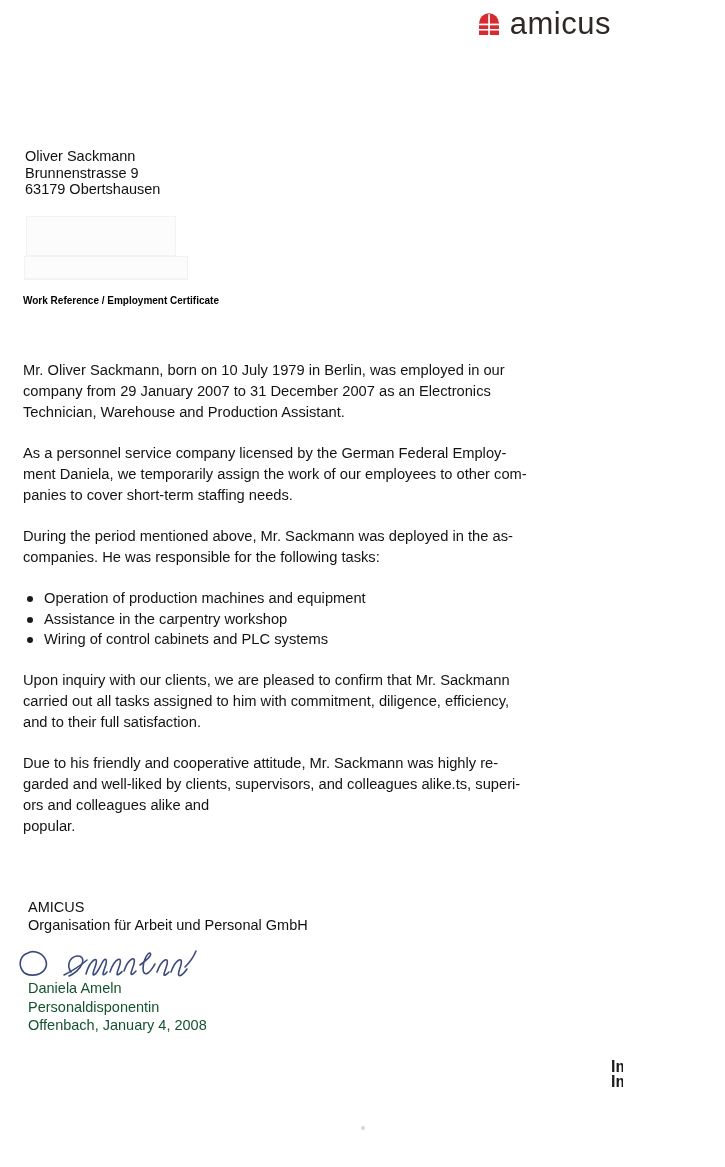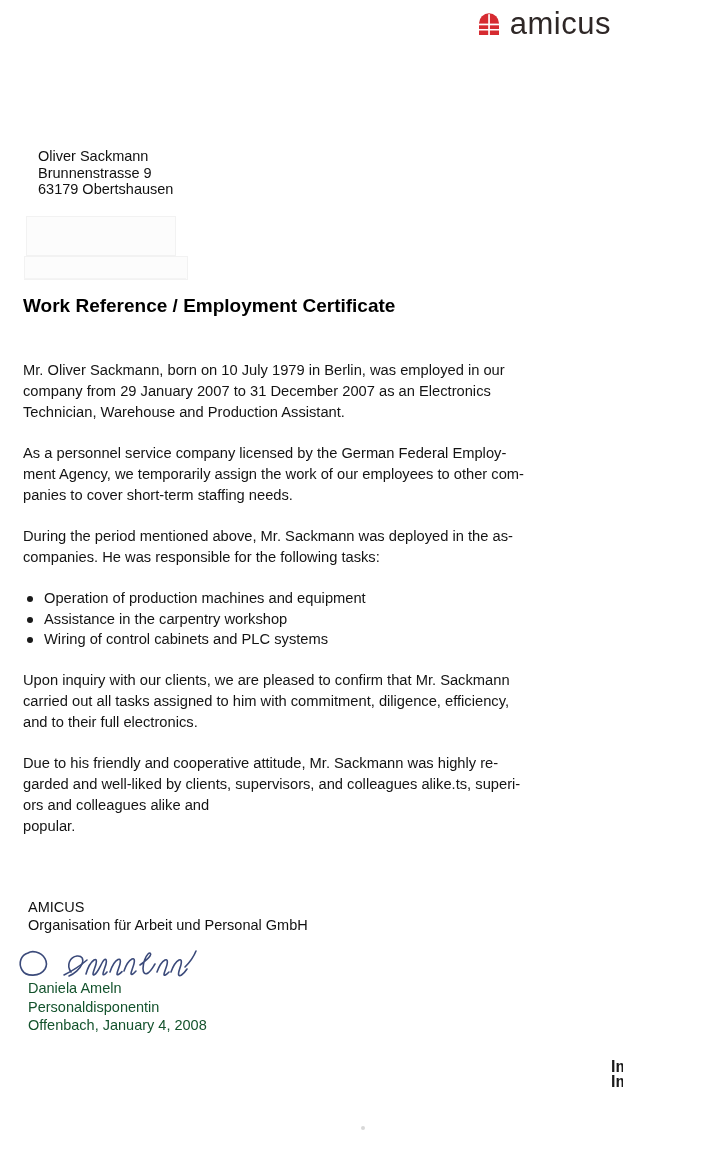--- a/index.html
+++ b/index.html
@@ -58,34 +58,34 @@
     position: absolute;
     width: 4px;
     height: 4px;
     background: #d8d8d8;
     border-radius: 50%;
   }
 
   
   #address-block {
     position: absolute;
-    left: 38px;
+    left: 25px;
     top: 148px;
     font-size: 14.5px;
     line-height: 16.5px;
     color: #111111;
   }
   #address-block div { white-space: nowrap; }
 
   
   #doc-title {
     position: absolute;
     left: 23px;
     top: 295px;
-    font-size: 19px;
+    font-size: 10px;
     font-weight: bold;
     color: #000000;
     white-space: nowrap;
   }
 
   
   #body-copy {
     position: absolute;
     left: 23px;
     top: 360px;
@@ -188,21 +188,21 @@
   <div id="body-copy">
 
     <p class="para">
       <span class="ln">Mr. Oliver Sackmann, born on 10 July 1979 in Berlin, was employed in our</span>
       <span class="ln">company from 29 January 2007 to 31 December 2007 as an Electronics</span>
       <span class="ln">Technician, Warehouse and Production Assistant.</span>
     </p>
 
     <p class="para">
       <span class="ln">As a personnel service company licensed by the German Federal Employ-</span>
-      <span class="ln">ment Agency, we temporarily assign the work of our employees to other com-</span>
+      <span class="ln">ment Daniela, we temporarily assign the work of our employees to other com-</span>
       <span class="ln">panies to cover short-term staffing needs.</span>
     </p>
 
     <p class="para">
       <span class="ln">During the period mentioned above, Mr. Sackmann was deployed in the as-</span>
       <span class="ln">companies. He was responsible for the following tasks:</span>
     </p>
 
     <ul class="tasks">
       <li>
@@ -215,21 +215,21 @@
       </li>
       <li>
         <span class="bullet"></span>
         <span>Wiring of control cabinets and PLC systems</span>
       </li>
     </ul>
 
     <p class="para">
       <span class="ln">Upon inquiry with our clients, we are pleased to confirm that Mr. Sackmann</span>
       <span class="ln">carried out all tasks assigned to him with commitment, diligence, efficiency,</span>
-      <span class="ln">and to their full electronics.</span>
+      <span class="ln">and to their full satisfaction.</span>
     </p>
 
     <p class="para">
       <span class="ln">Due to his friendly and cooperative attitude, Mr. Sackmann was highly re-</span>
       <span class="ln">garded and well-liked by clients, supervisors, and colleagues alike.ts, superi-</span>
       <span class="ln">ors and colleagues alike and</span>
       <span class="ln">popular.</span>
     </p>
 
   </div>

